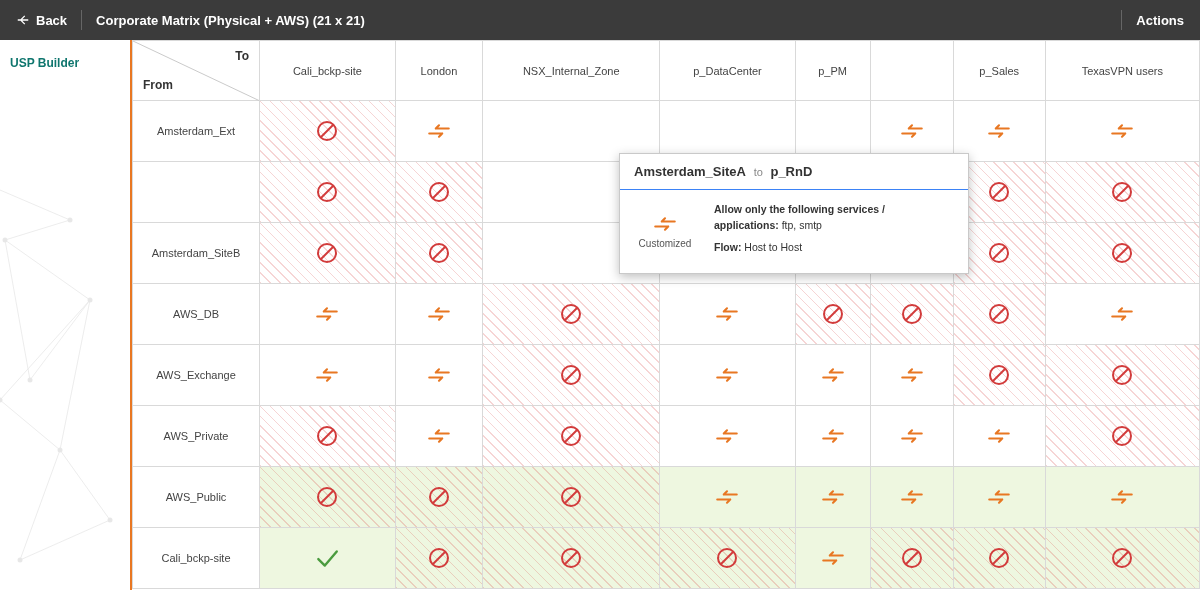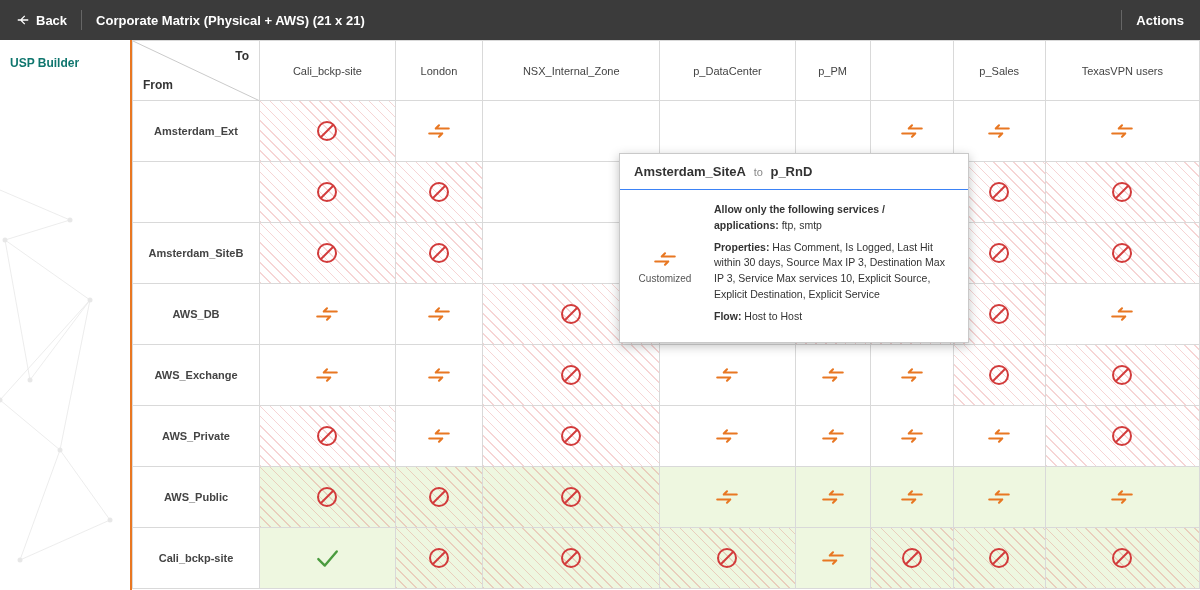--- a/index.html
+++ b/index.html
@@ -15,21 +15,21 @@
   .sidebar { width: 130px; padding: 16px 10px; font-size: 12px; font-weight: 700; color: #0f766e; position: relative; }
   .sidebar-bg { position: absolute; inset: 0; opacity: 0.35; pointer-events: none; }
   .matrix-wrap { flex: 1; overflow: hidden; position: relative; border-left: 2px solid #e87722; }
   table.matrix { border-collapse: collapse; width: 100%; }
   table.matrix th, table.matrix td { border: 1px solid #d9d9d9; text-align: center; }
   .corner { width: 127px; height: 60px; position: relative; background: #fff; }
   .corner .to { position: absolute; top: 8px; right: 10px; font-weight: 700; font-size: 12px; }
   .corner .from { position: absolute; bottom: 8px; left: 10px; font-weight: 700; font-size: 12px; }
   .corner .diag { position: absolute; inset: 0; }
   th.col-h { height: 60px; font-weight: 400; font-size: 11px; color: #444; padding: 0 10px; text-align: left; vertical-align: middle; background: #fff; }
-  th.row-h { width: 127px; font-weight: 700; font-size: 11px; color: #444; padding: 0 10px; text-align: left; background: #fff; }
+  th.row-h { width: 127px; font-weight: 400; font-size: 11px; color: #444; padding: 0 10px; text-align: left; background: #fff; }
   tr.data-row th.row-h, tr.data-row td.cell { height: 61px; }
   td.cell { position: relative; }
   .hatch::before {
     content: ""; position: absolute; inset: 0;
     background-image: repeating-linear-gradient(45deg, rgba(215,63,63,0.22) 0 1px, transparent 1px 7px);
     pointer-events: none;
   }
   .green-bg { background: #eef7e0; }
   .highlight-blue { background: #1b9aaa; color: #fff !important; }
   th.col-h.highlight-blue, th.row-h.highlight-blue { color: #fff; }
@@ -540,19 +540,18 @@
           <svg width="26" height="20" viewBox="0 0 32 24">
               <g fill="none" stroke="#e87722" stroke-width="2.6" stroke-linecap="round" stroke-linejoin="round">
                 <path d="M4 15 H20 M16 19 L20 15"></path>
                 <path d="M28 9 H12 M16 5 L12 9"></path>
               </g>
             </svg>
           <span class="lbl">Customized</span>
         </div>
         <div class="tooltip-text">
           <div class="row"><b>Allow only the following services / applications:</b>&nbsp;<span>ftp, smtp</span></div>
-          <div class="row"><b>Properties:</b> <span>Has Comment, Is Logged, Last Hit within 30 days, Source Max IP 3, Destination Max IP 3, Service Max services 10, Explicit Source, Explicit Destination, Explicit Service</span></div>
           <div class="row"><b>Flow:</b> <span>Host to Host</span></div>
         </div>
       </div>
     </div>
   </div>
 </div>
 
 </body></html>

